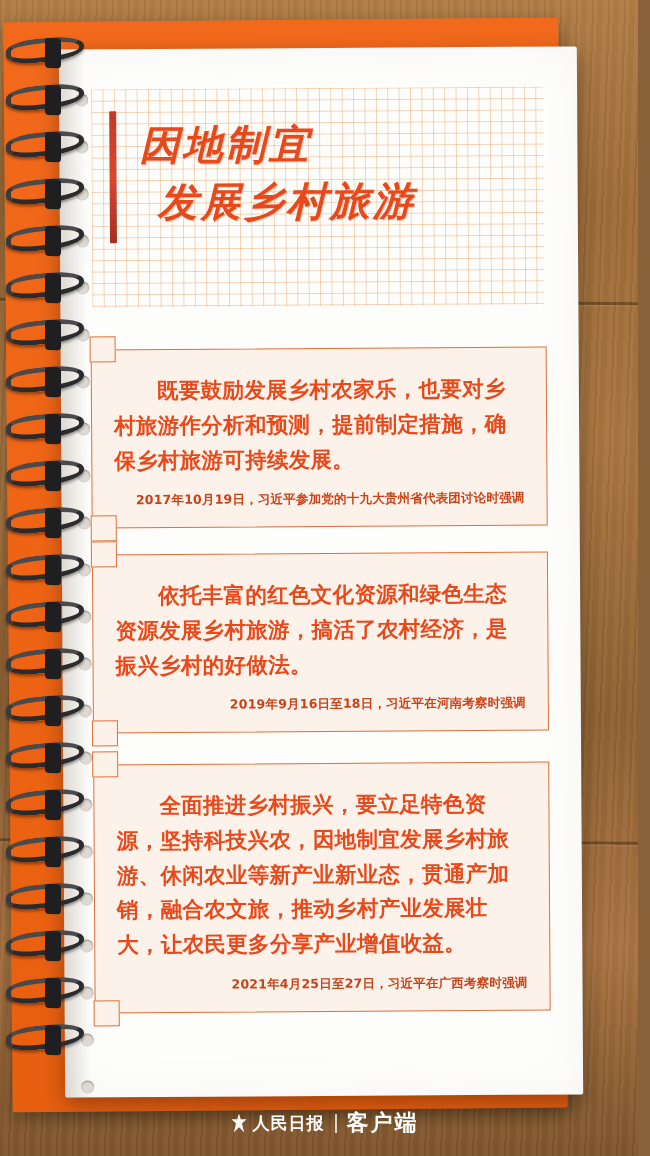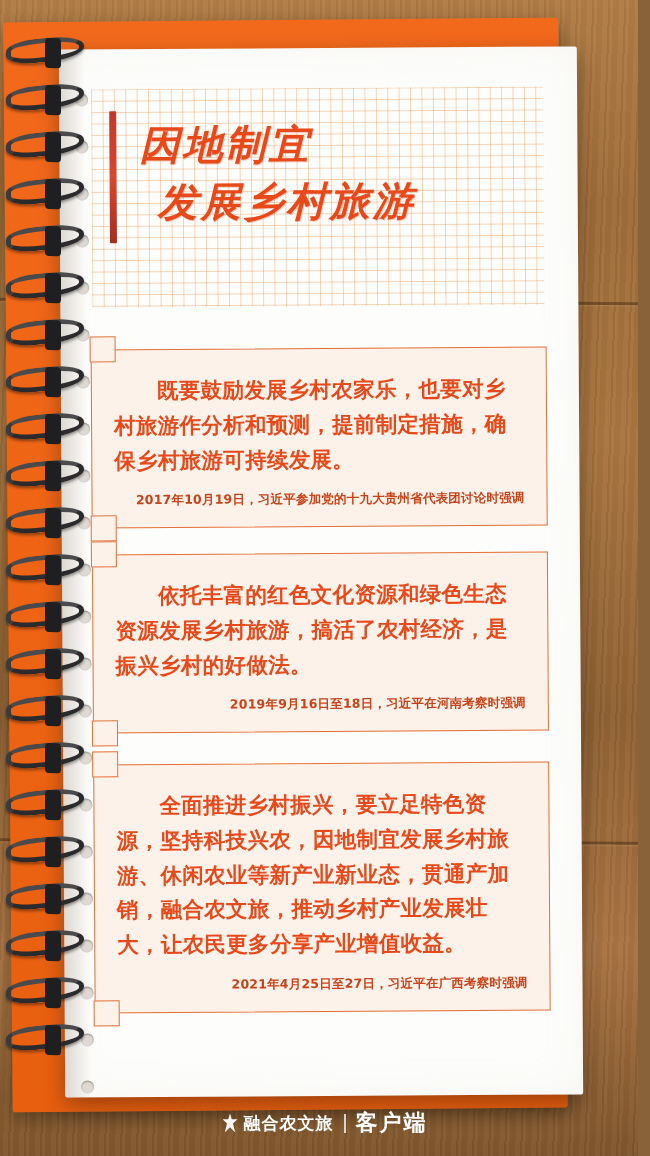--- a/index.html
+++ b/index.html
@@ -397,19 +397,19 @@
         <div class="quote-text">全面推进乡村振兴，要立足特色资源，坚持科技兴农，因地制宜发展乡村旅游、休闲农业等新产业新业态，贯通产加销，融合农文旅，推动乡村产业发展壮大，让农民更多分享产业增值收益。</div>
         <div class="quote-source">2021年4月25日至27日，习近平在广西考察时强调</div>
       </div>
     </div>
 
   </div>
 
   <div class="footer">
     <div class="rmrb-logo">
       <span class="rmrb-mark"></span>
-      <span>融合农文旅</span>
+      <span>人民日报</span>
     </div>
     <div class="divider"></div>
     <div class="kehuduan">客户端</div>
   </div>
 
 </div>
 
 </body></html>

